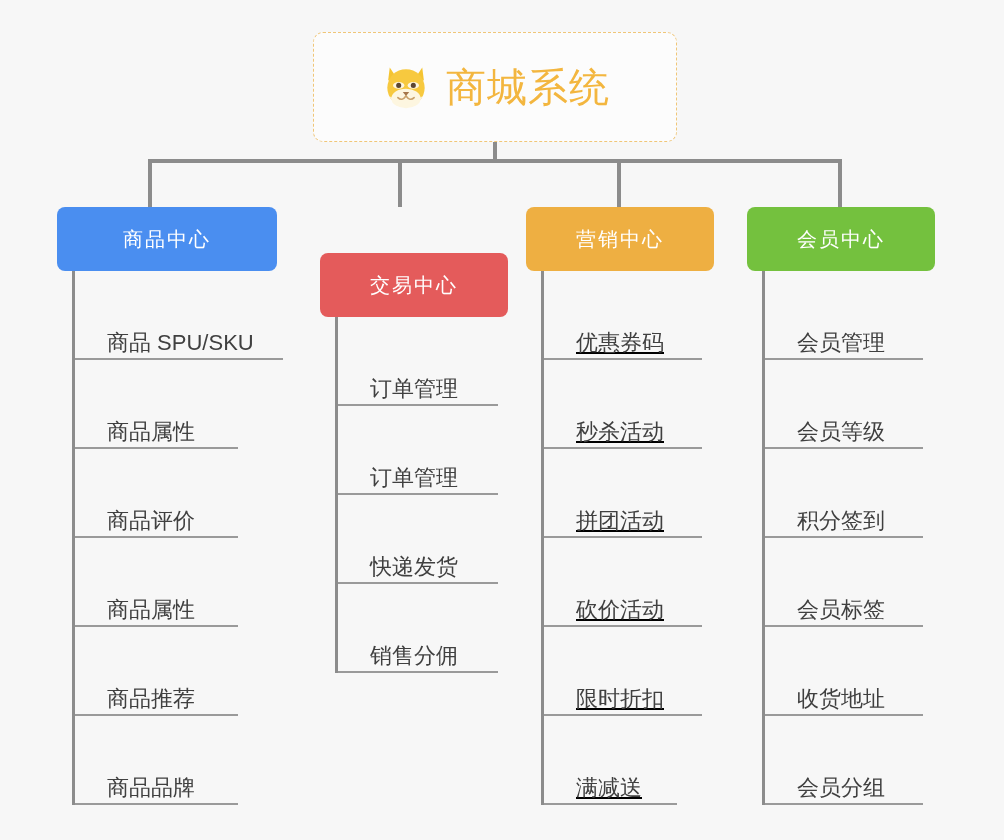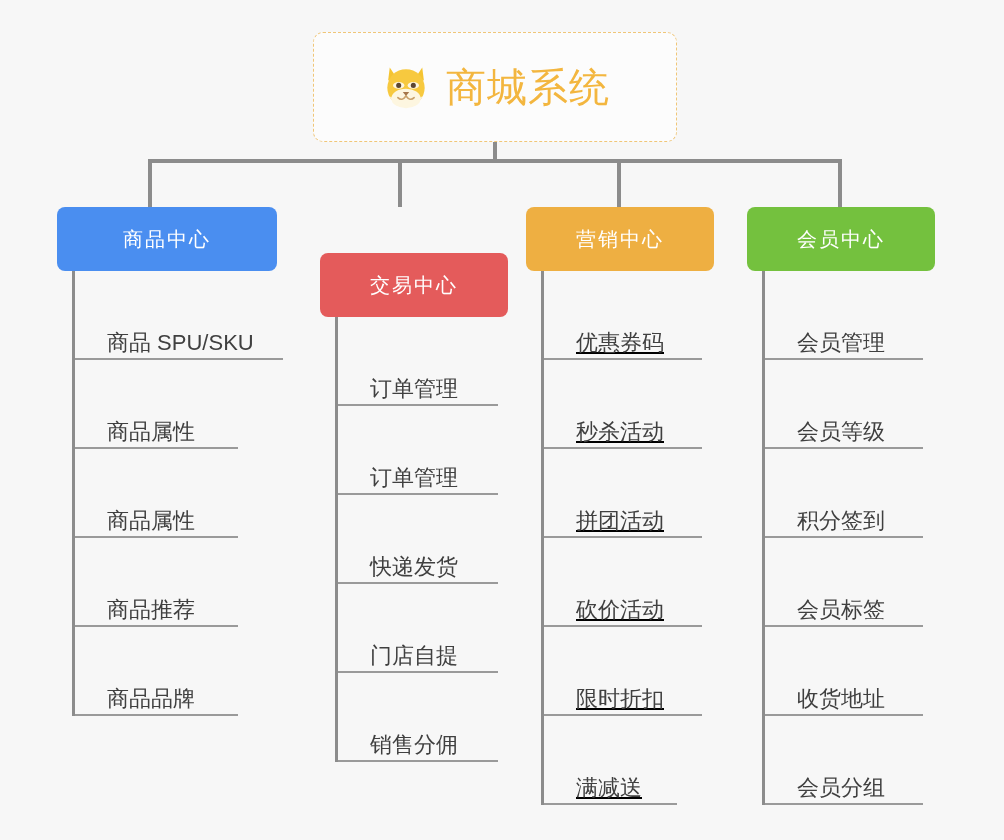--- a/index.html
+++ b/index.html
@@ -168,20 +168,23 @@
   <div class="column c0">
     <div class="col-header">商品中心</div>
     <div class="leaves">
       <div class="leaf">
           <span class="leaf-label">商品 SPU/SKU</span>
         </div>
       <div class="leaf w-short">
           <span class="leaf-label">商品属性</span>
         </div>
       <div class="leaf w-short">
+          <span class="leaf-label">商品评价</span>
+        </div>
+      <div class="leaf w-short">
           <span class="leaf-label">商品属性</span>
         </div>
       <div class="leaf w-short">
           <span class="leaf-label">商品推荐</span>
         </div>
       <div class="leaf w-short">
           <span class="leaf-label">商品品牌</span>
         </div>
     </div>
   </div>
@@ -192,23 +195,20 @@
       <div class="leaf">
           <span class="leaf-label">订单管理</span>
         </div>
       <div class="leaf">
           <span class="leaf-label">订单管理</span>
         </div>
       <div class="leaf">
           <span class="leaf-label">快递发货</span>
         </div>
       <div class="leaf">
-          <span class="leaf-label">门店自提</span>
-        </div>
-      <div class="leaf">
           <span class="leaf-label">销售分佣</span>
         </div>
     </div>
   </div>
 
   <div class="column c2">
     <div class="col-header">营销中心</div>
     <div class="leaves">
       <div class="leaf">
           <span class="leaf-label">优惠券码</span>

